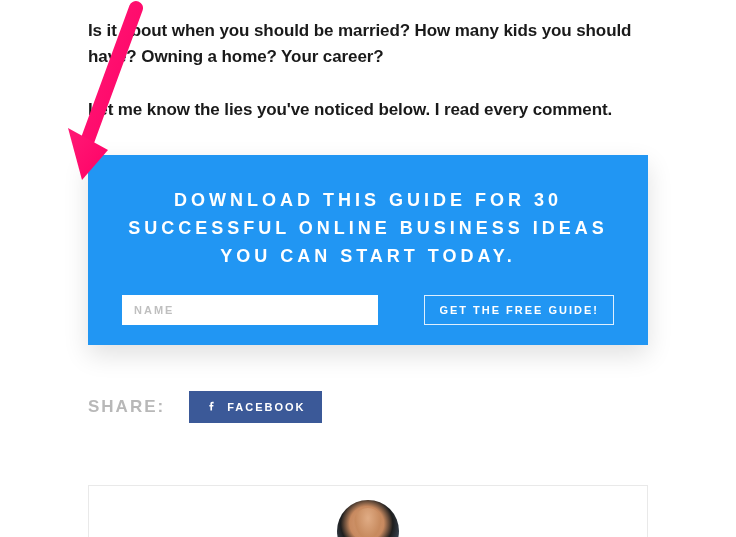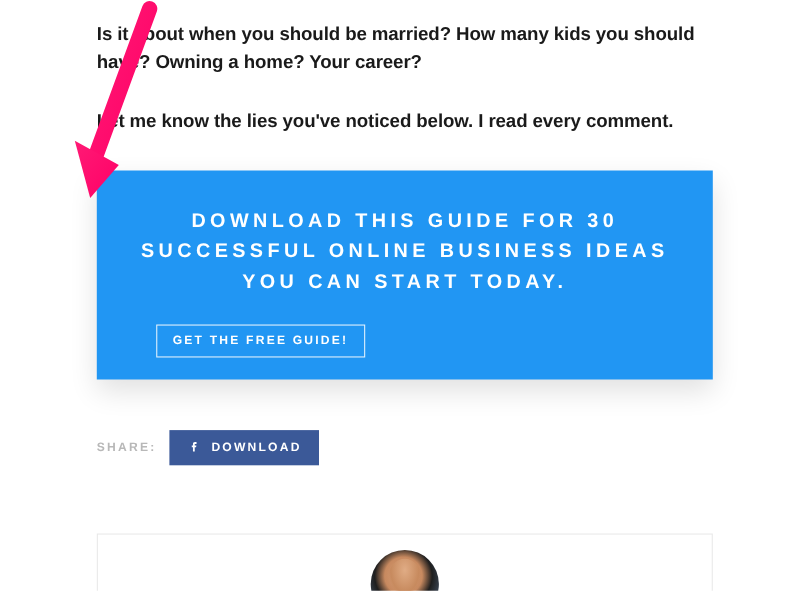--- a/index.html
+++ b/index.html
@@ -72,25 +72,25 @@
     white-space: nowrap;
     margin-left: 20px;
   }
   .share-row {
     margin-top: 46px;
     display: flex;
     align-items: center;
     gap: 12px;
   }
   .share-label {
-    font-size: 11px;
+    font-size: 17px;
     font-weight: 800;
     letter-spacing: 2px;
     color: #b8b8b8;
-    margin-right: 0;
+    margin-right: 12px;
   }
   .share-btn {
     display: inline-flex;
     align-items: center;
     gap: 9px;
     height: 32px;
     padding: 0 16px;
     color: #ffffff;
     font-size: 11px;
     font-weight: 800;
@@ -151,34 +151,35 @@
 
 <div class="content">
 
   <p class="body-text">Is it about when you should be married? How many kids you should have? Owning a home? Your career?</p>
 
   <p class="body-text">Let me know the lies you've noticed below. I read every comment.</p>
 
   <div class="optin-box">
     <div class="optin-headline">DOWNLOAD THIS GUIDE FOR 30 SUCCESSFUL ONLINE BUSINESS IDEAS YOU CAN START TODAY.</div>
     <div class="optin-form">
+      <input class="optin-input" type="text" placeholder="NAME" style="">
       <button class="optin-button">GET THE FREE GUIDE!</button>
     </div>
   </div>
 
   <div class="share-row">
     <span class="share-label">SHARE:</span>
 
     <button class="share-btn share-fb">
       <span>
         <svg viewBox="0 0 24 24">
             <path d="M13.5 8.5H16V5h-2.5C11 5 10 6.5 10 8.5V11H8v3h2v7h3v-7h2.3l.4-3H13V9c0-.4.1-.5.5-.5z"></path>
           </svg>
       </span>
-      <span>DOWNLOAD</span>
+      <span>FACEBOOK</span>
     </button>
 
   </div>
 
   <div class="author-card">
     <div class="avatar"></div>
   </div>
 
 </div>
 

